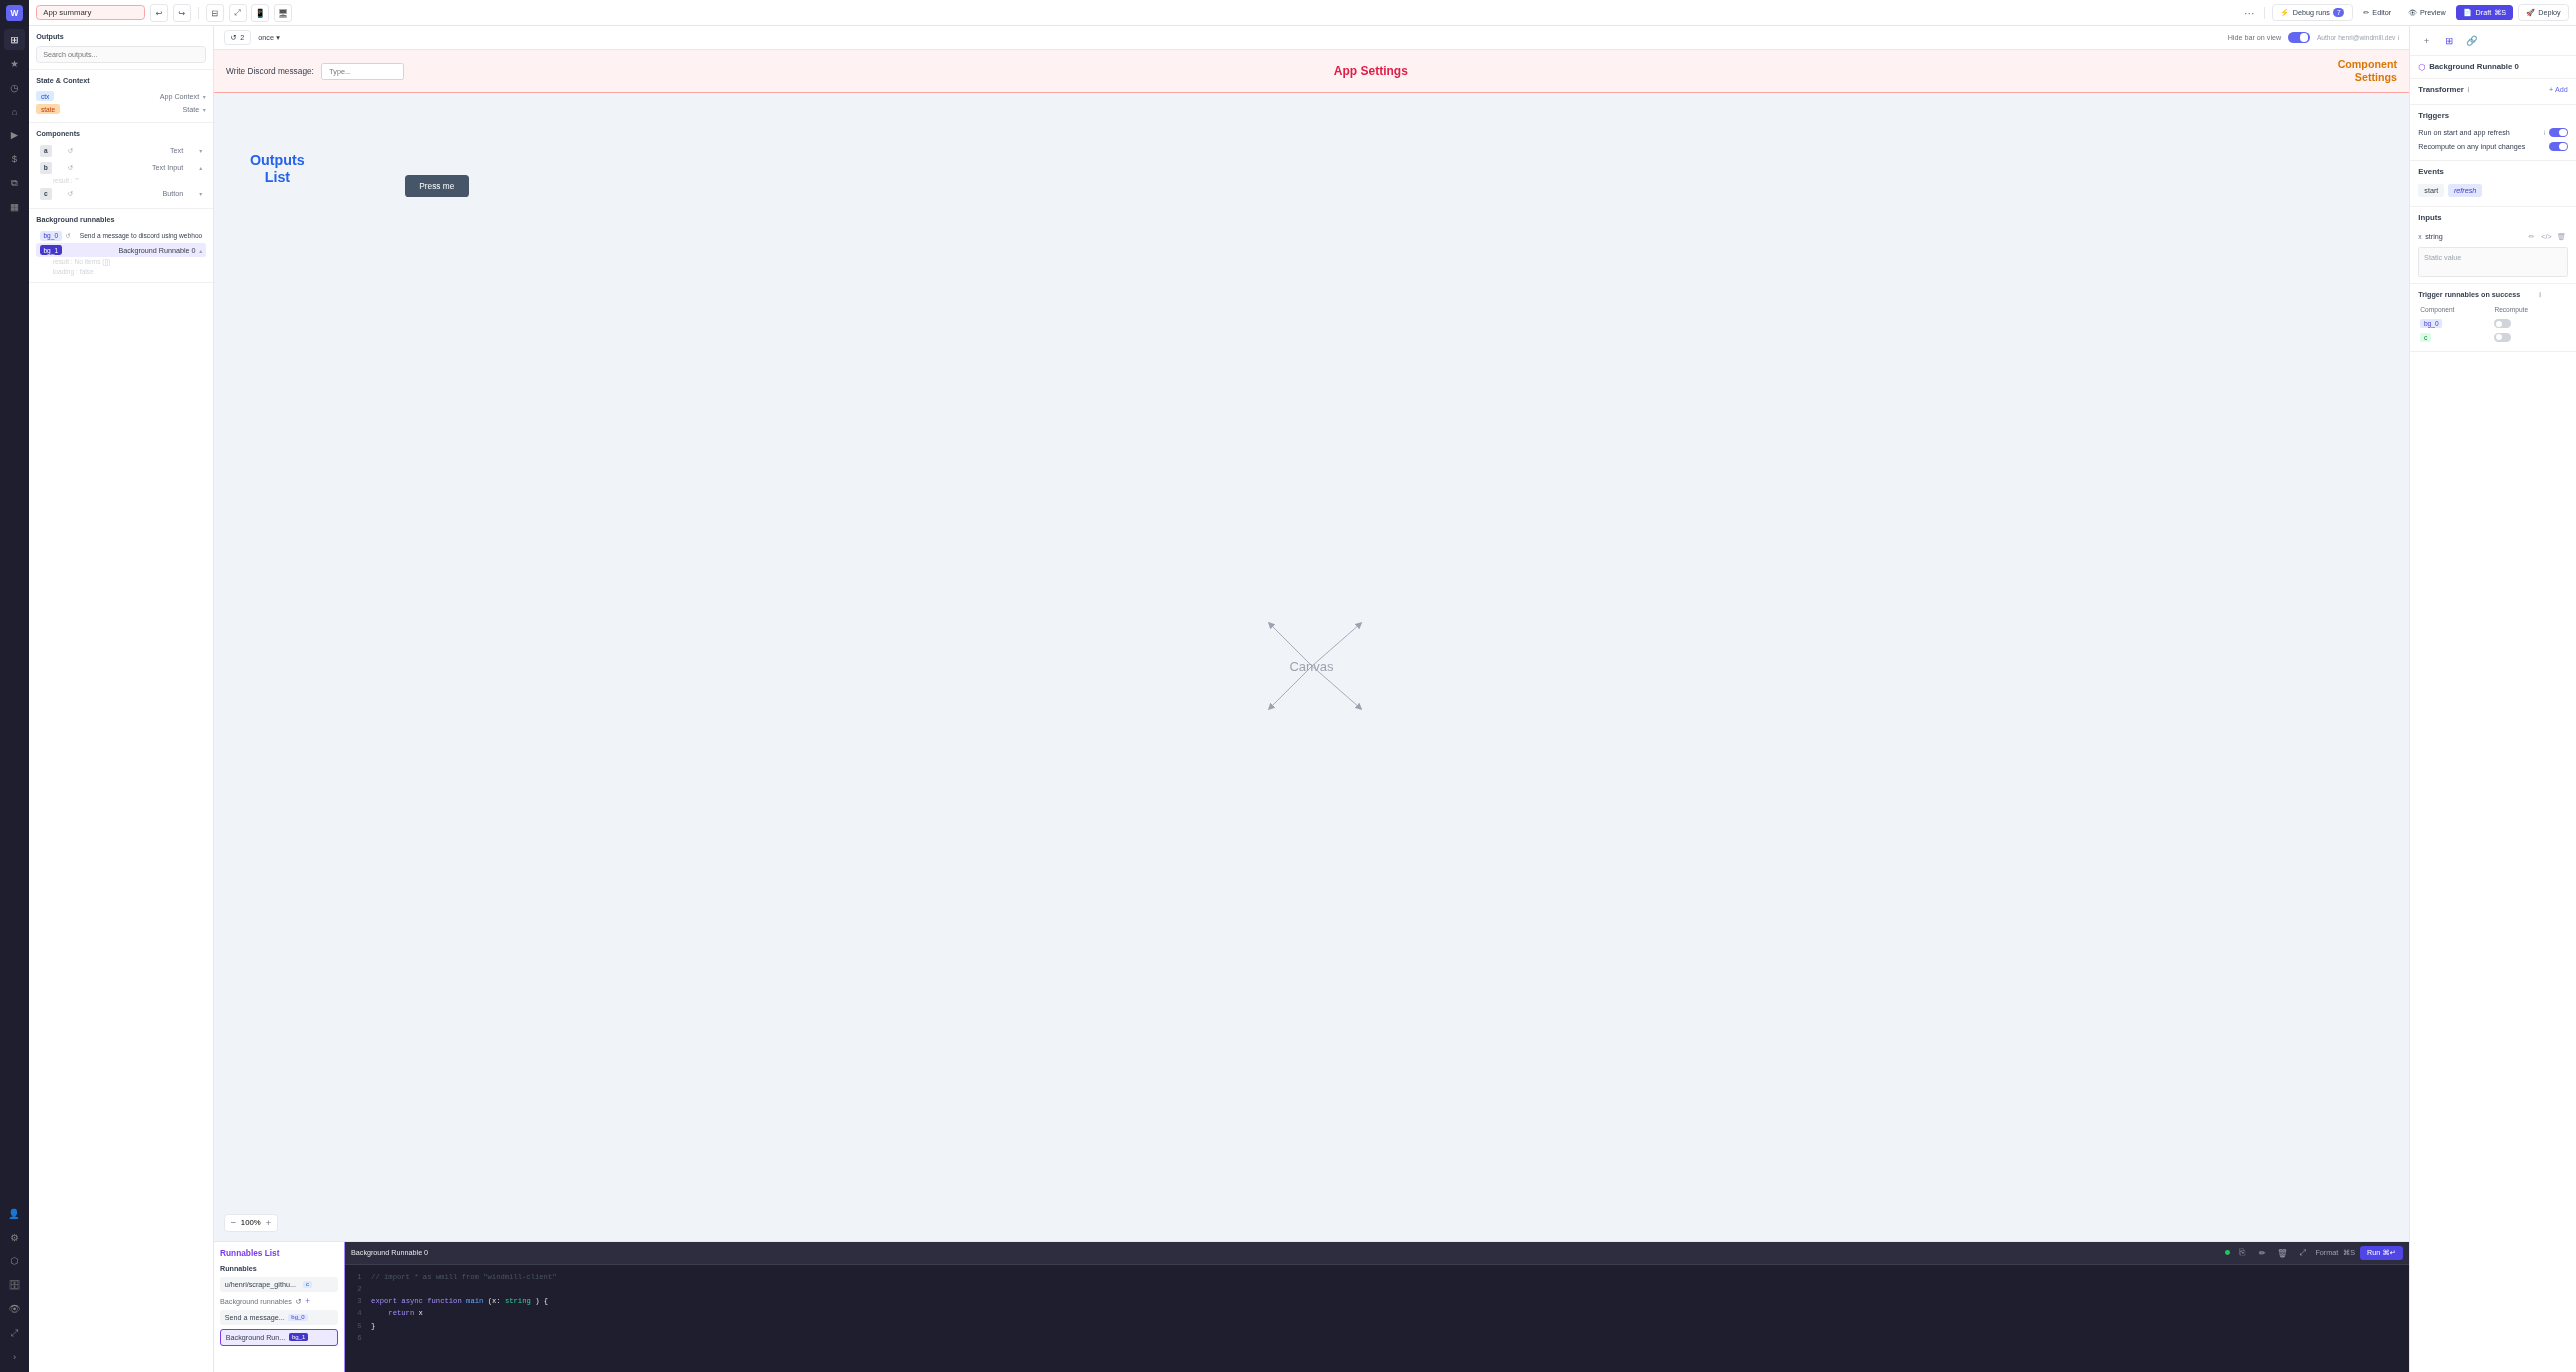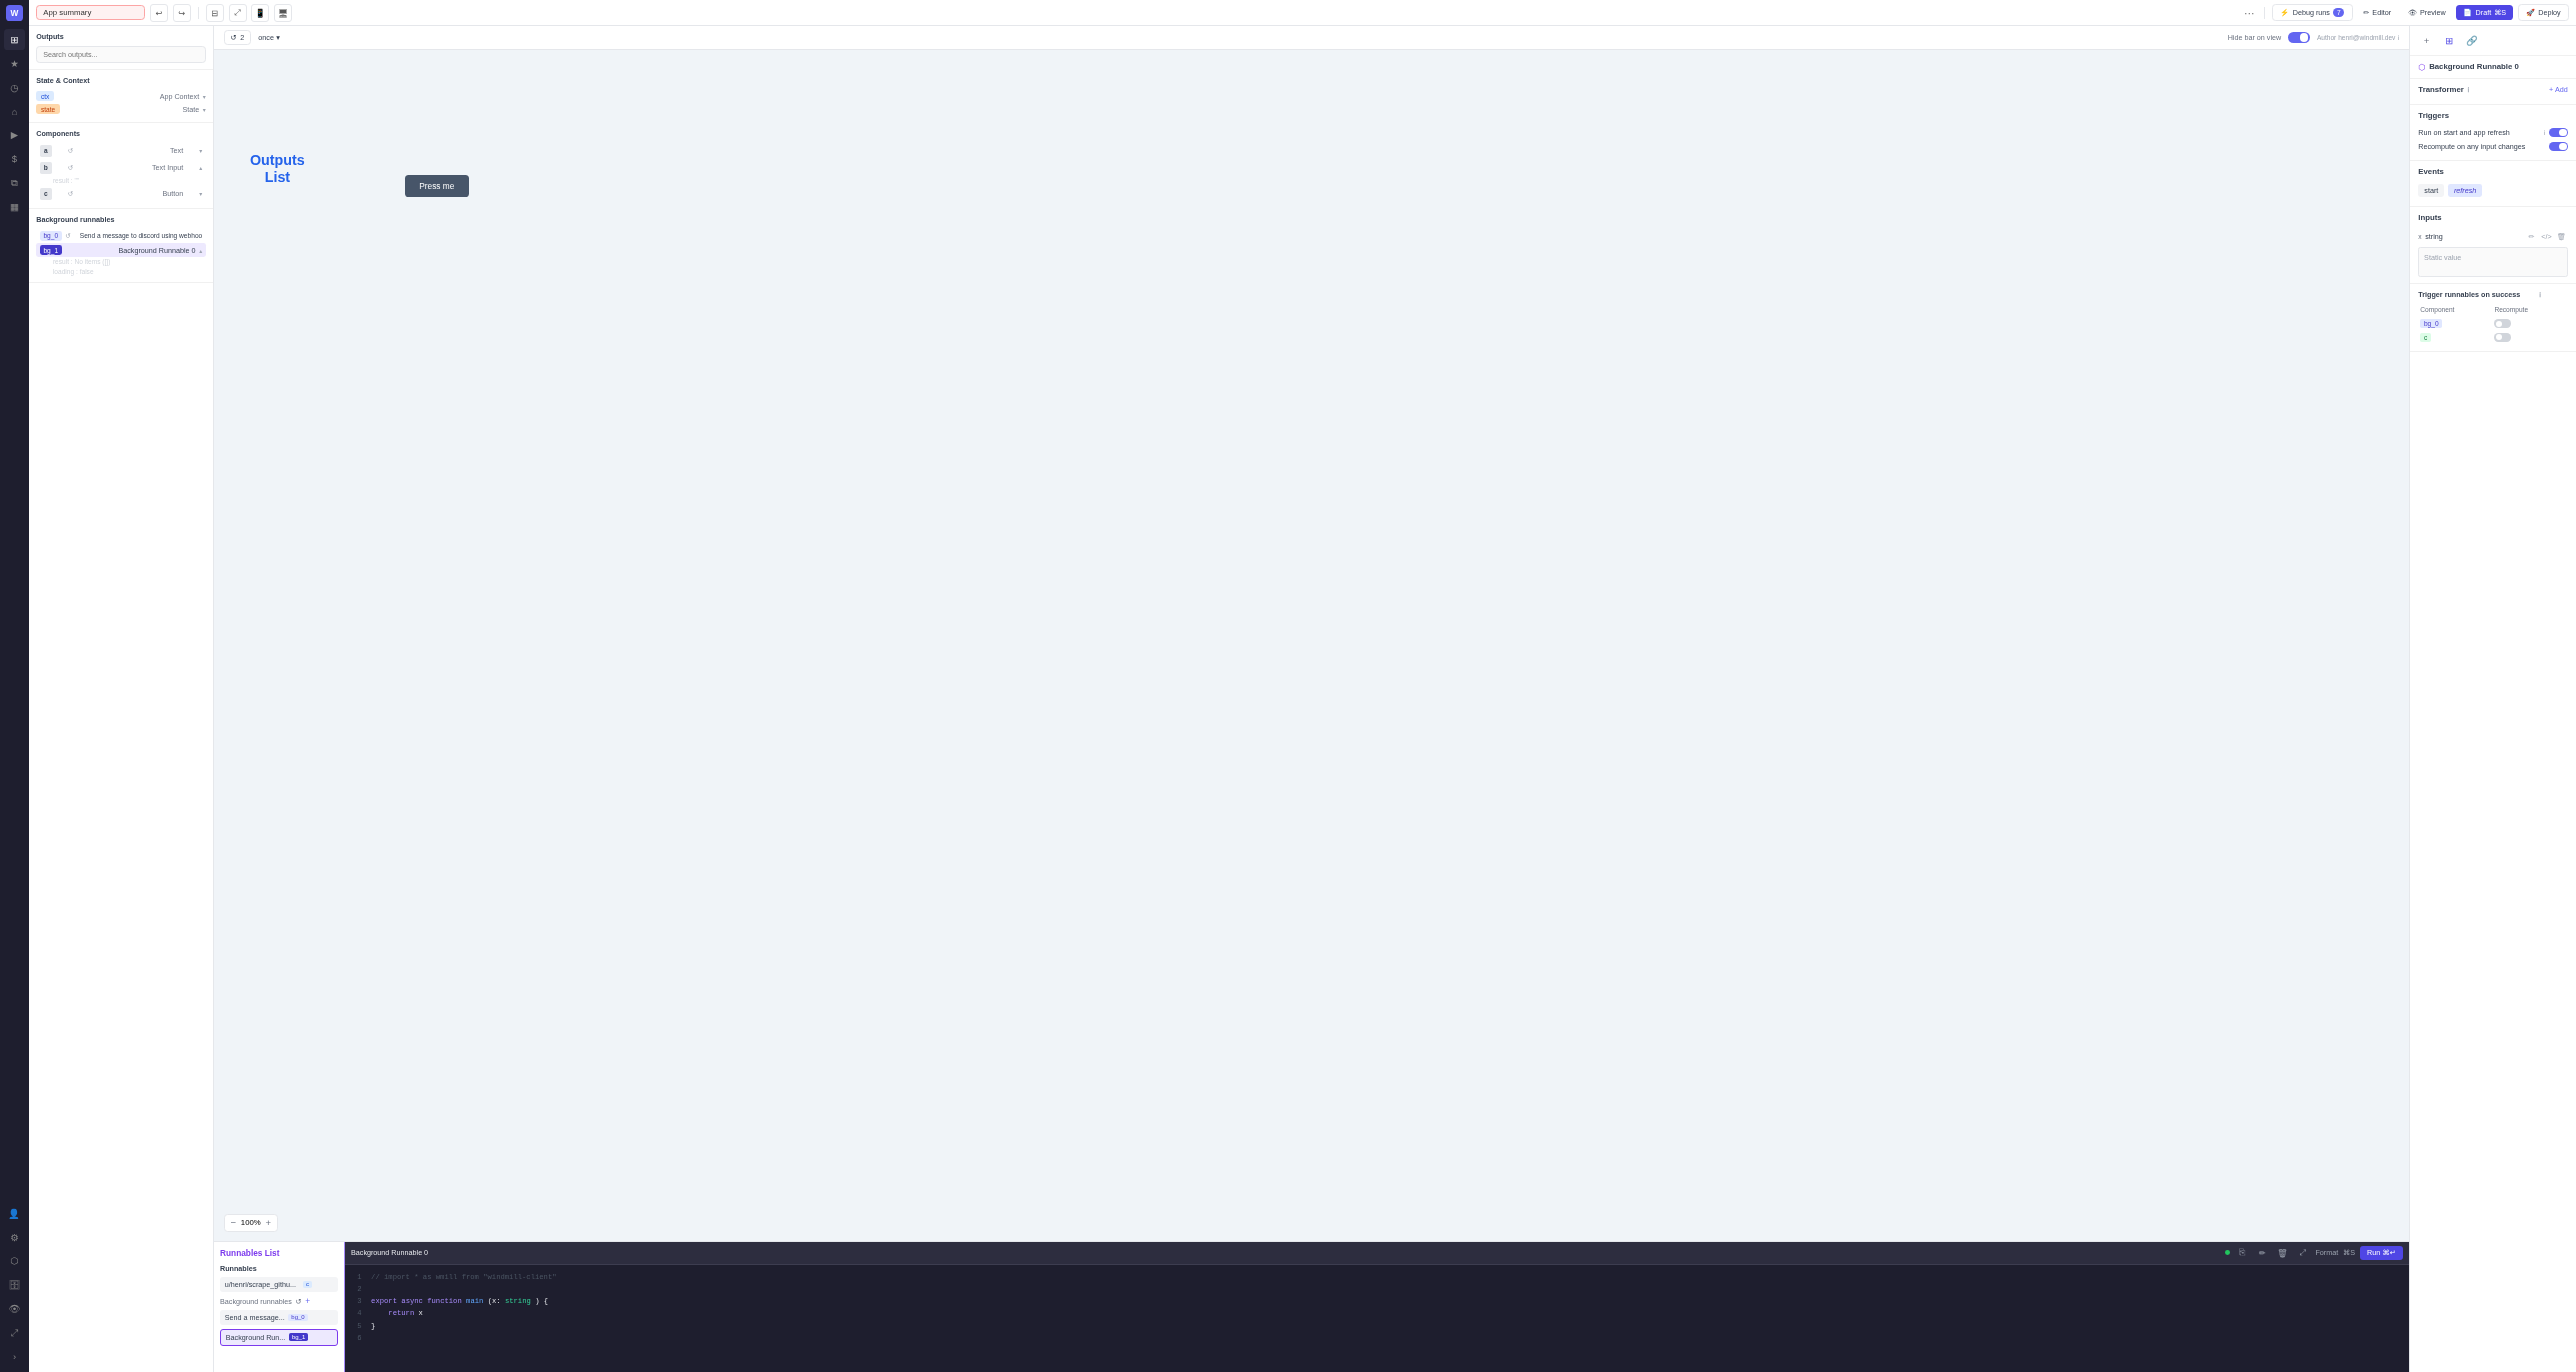--- a/index.html
+++ b/index.html
@@ -727,27 +727,53 @@
           <div class="toggle on"></div>
         </div>
         <div class="author-info">
           <span>Author henri@windmill.dev</span>
           <span>ℹ</span>
         </div>
       </div>
 
       <div class="canvas-upper">
 
+        <div class="app-settings-overlay">
+          <div style="display:flex; align-items:center; gap:7.2px;">
+            <span class="discord-label">Write Discord message:</span>
+            <input class="discord-input" placeholder="Type..." style="">
+          </div>
+          <div class="app-settings-title">App Settings</div>
+          <div class="component-settings-title">
+            <span>Component</span><br>
+            <span>Settings</span>
+          </div>
+        </div>
 
         <div class="canvas-main">
 
           <div class="outputs-list-label">Outputs<br>List</div>
 
           <button class="press-me-btn">Press me</button>
 
+          <div style="position:absolute; top:50%; left:50%; transform:translate(-50%,-50%);">
+            <svg width="179" height="119" viewBox="0 0 300 200">
+
+              <line x1="150" y1="100" x2="80" y2="30" stroke="#9ca3af" stroke-width="1.5" marker-end="url(#arr)"></line>
+              <line x1="150" y1="100" x2="230" y2="30" stroke="#9ca3af" stroke-width="1.5" marker-end="url(#arr)"></line>
+              <line x1="150" y1="100" x2="80" y2="170" stroke="#9ca3af" stroke-width="1.5" marker-end="url(#arr)"></line>
+              <line x1="150" y1="100" x2="230" y2="170" stroke="#9ca3af" stroke-width="1.5" marker-end="url(#arr)"></line>
+              <defs>
+                <marker id="arr" markerWidth="8" markerHeight="8" refX="4" refY="4" orient="auto">
+                  <path d="M0,0 L8,4 L0,8 Z" fill="#9ca3af"></path>
+                </marker>
+              </defs>
+            </svg>
+            <div style="position:absolute; top:50%; left:50%; transform:translate(-50%,-50%); font-size:13px; color:#9ca3af;">Canvas</div>
+          </div>
         </div>
 
         <div class="zoom-controls">
           <span class="zoom-btn">−</span>
           <span>100%</span>
           <span class="zoom-btn">+</span>
         </div>
       </div>
 
       <div class="canvas-lower">

